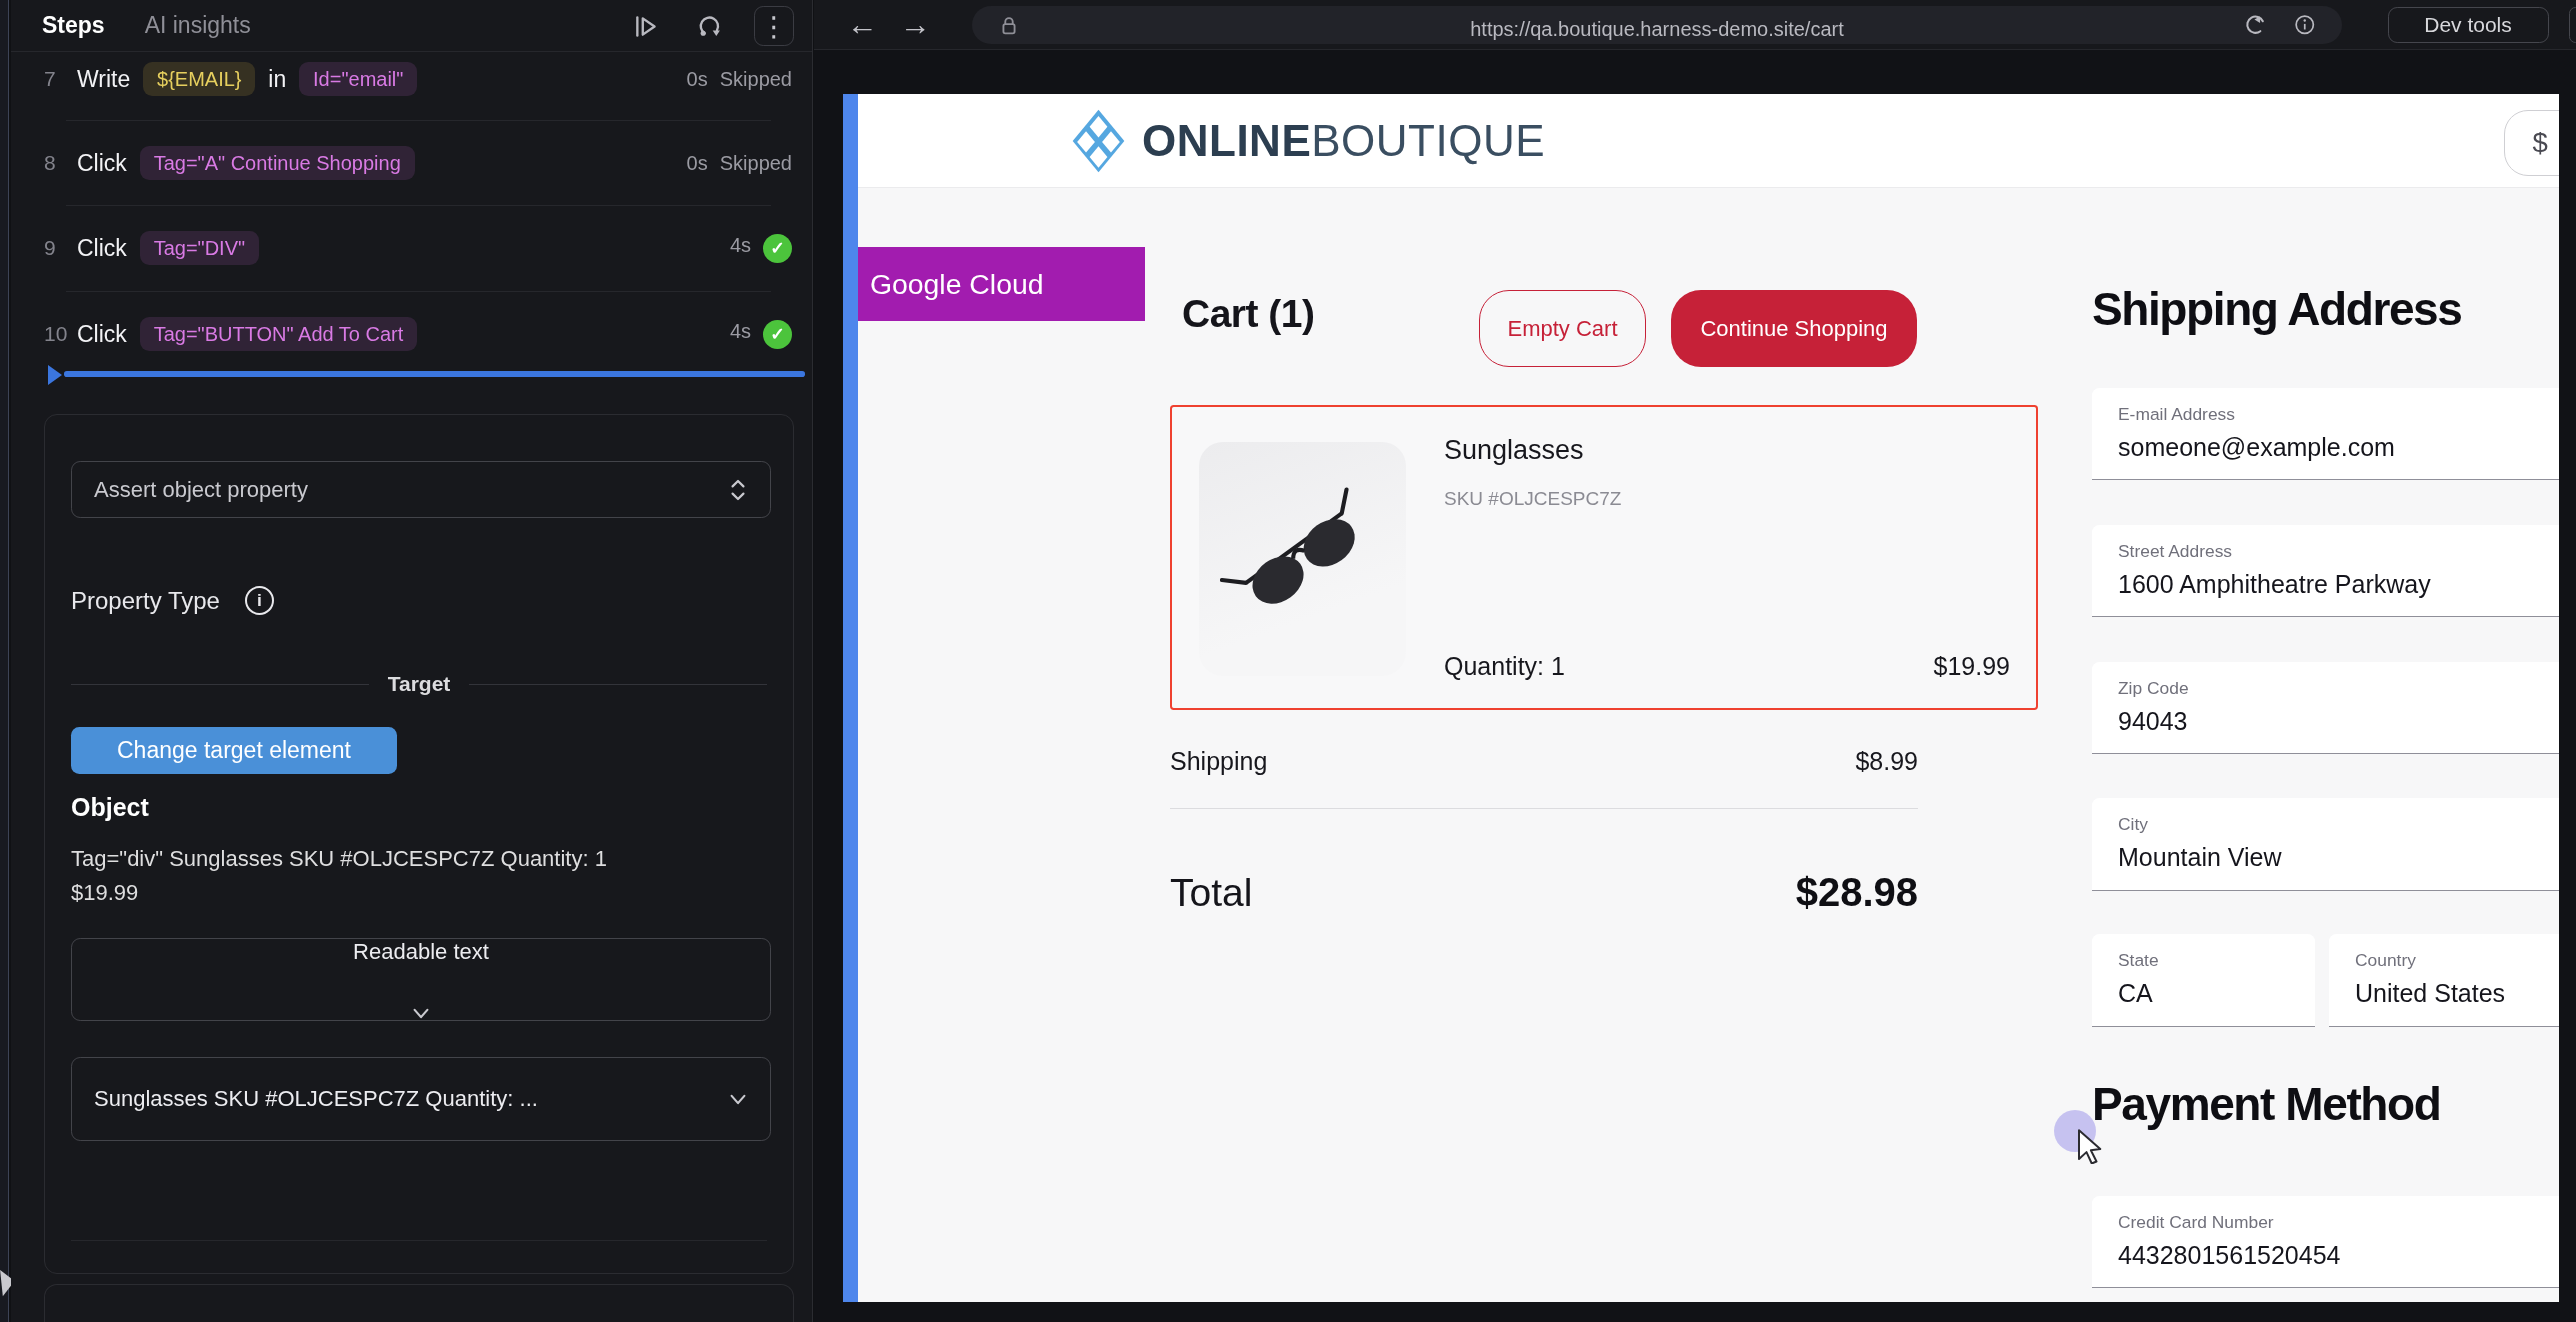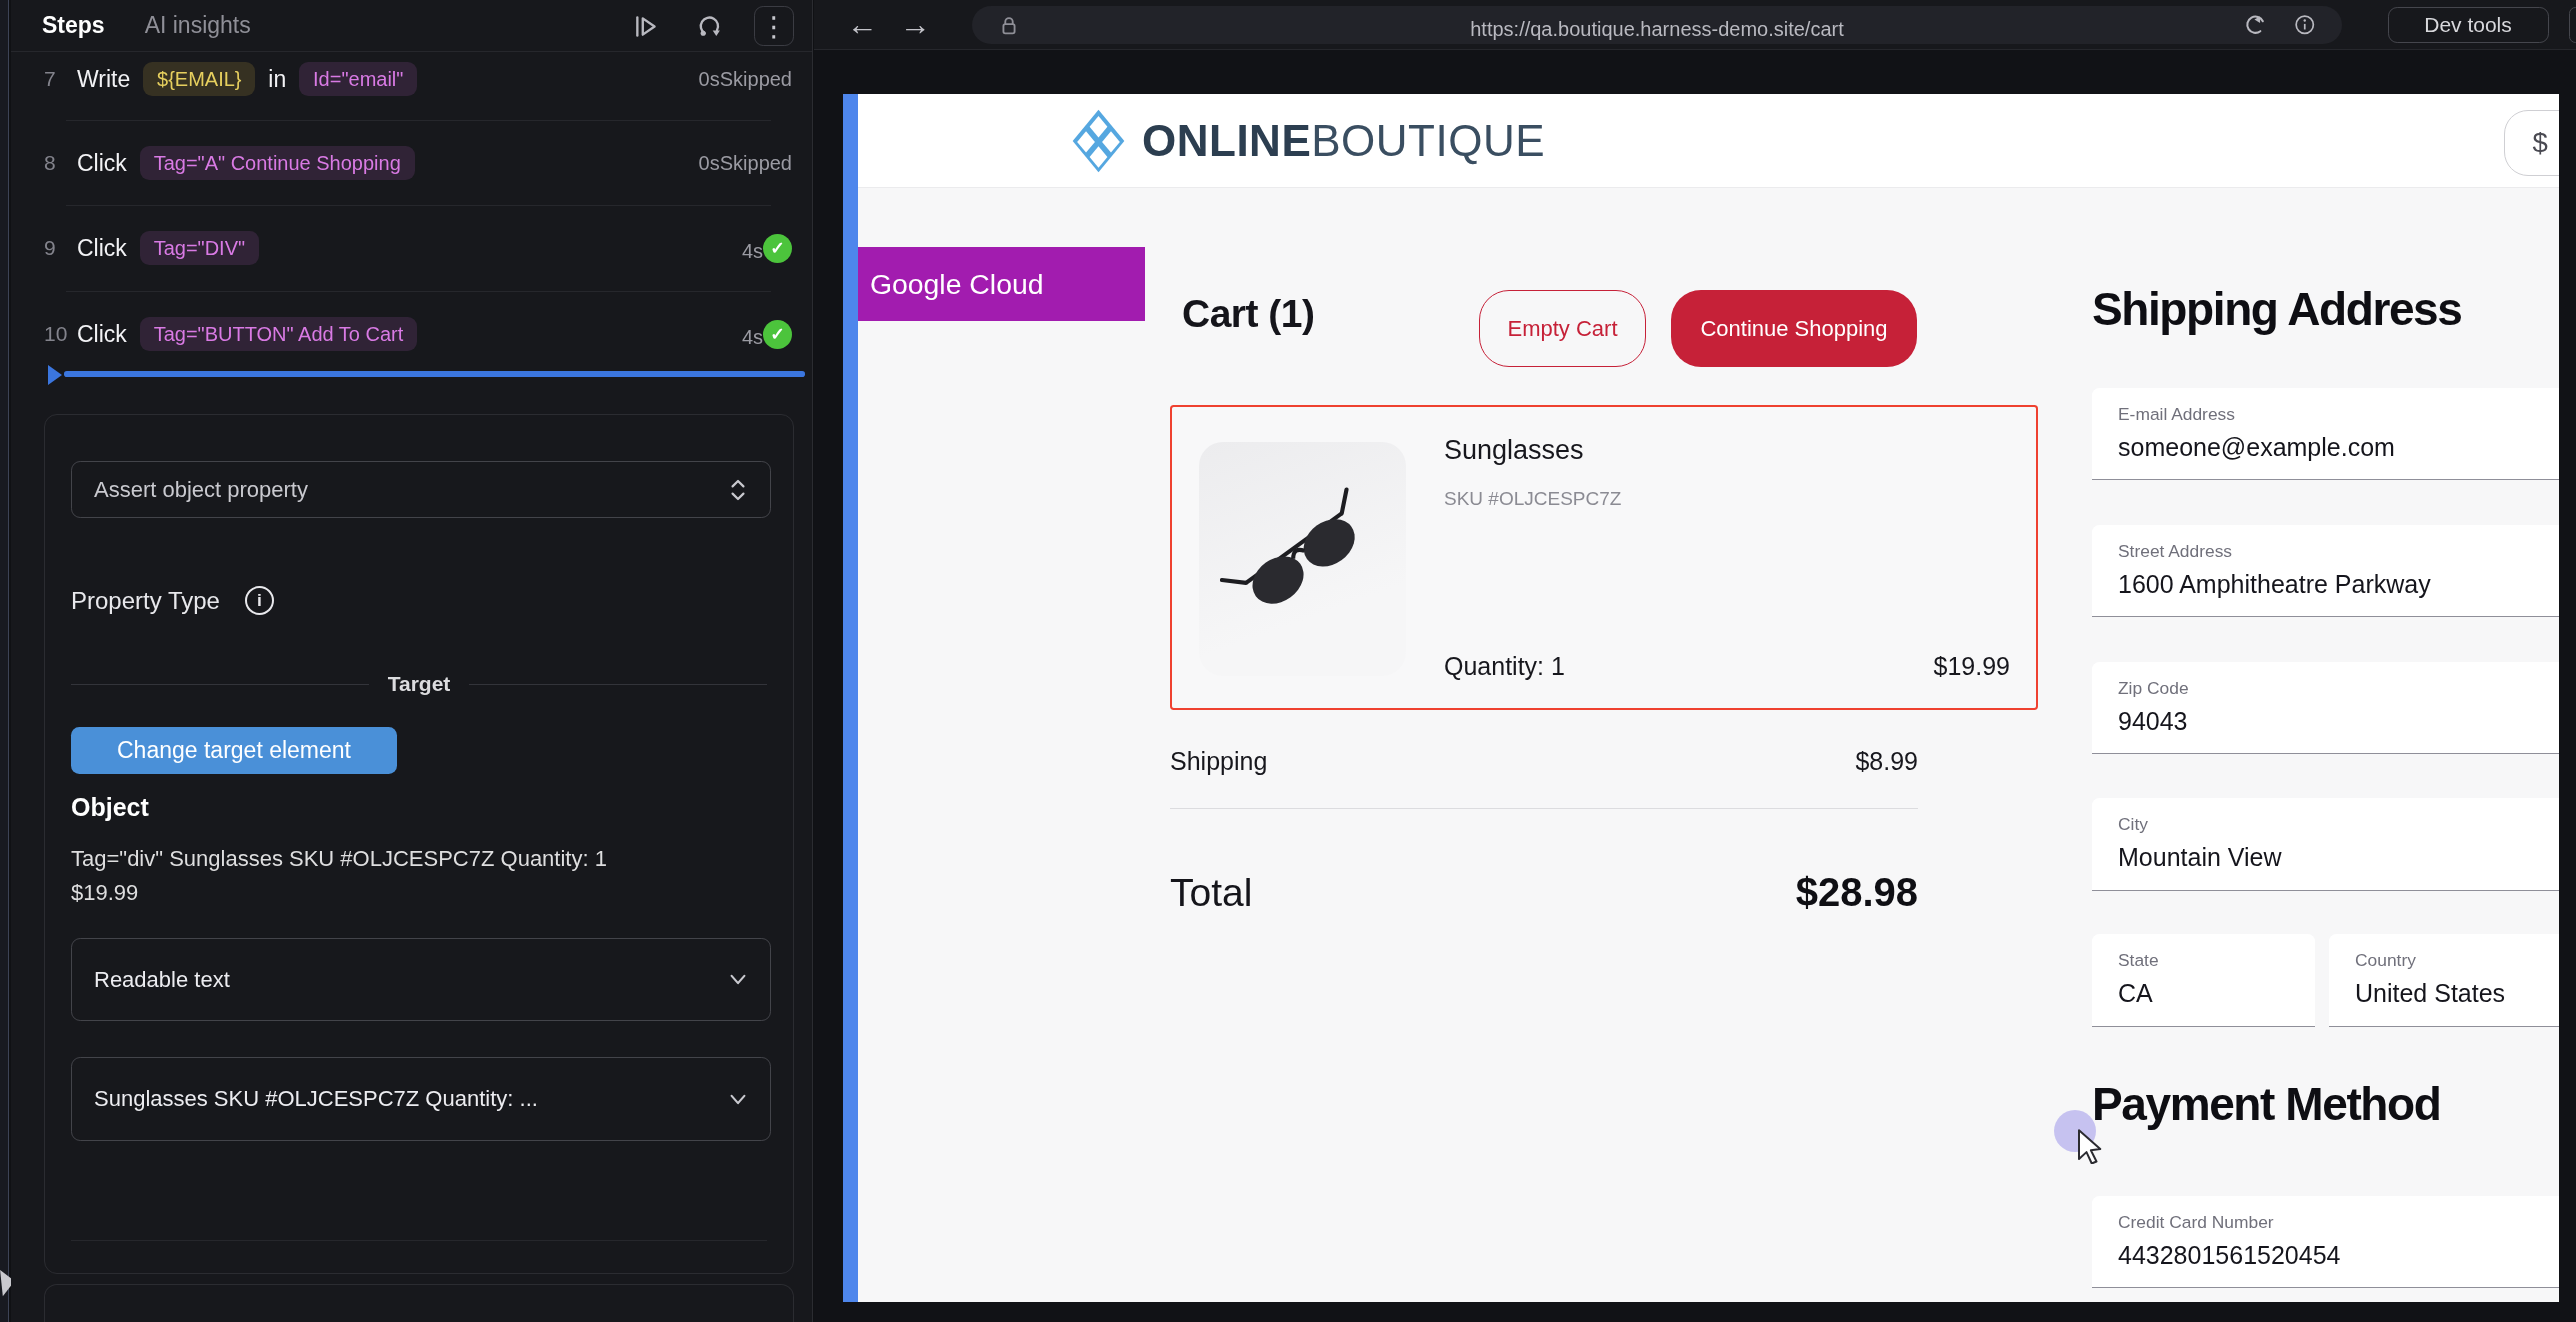--- a/index.html
+++ b/index.html
@@ -20,36 +20,36 @@
   .hdr-icons{position:absolute;right:18.3px;top:0;height:52px;display:flex;align-items:center;gap:24px;}
   .icon-btn{display:flex;align-items:center;justify-content:center;width:40px;height:40px;color:#b9b9c0;}
   .kebab-box{border:0.9px solid #3b3c43;border-radius:9.2px;font-size:27.5px;color:#c6c6cc;}
 
   .step-row{position:absolute;left:33px;right:20px;height:84px;display:flex;align-items:center;}
   .step-num{width:33px;color:#83838c;font-size:21px;flex:none;}
   .step-text{display:flex;align-items:center;gap:13px;font-size:23px;color:#f2f2f5;white-space:nowrap;}
   .badge{font-size:20px;padding:5.5px 13.8px;border-radius:9.2px;white-space:nowrap;}
   .badge-var{background:#363122;color:#e6cf5e;}
   .badge-sel{background:#302336;color:#d97ae4;}
-  .step-status{margin-left:auto;display:flex;align-items:flex-end;color:#9b9ba3;font-size:20px;}
+  .step-status{margin-left:auto;display:flex;align-items:flex-start;gap:12px;color:#9b9ba3;font-size:20px;}
   .check{width:29px;height:29px;border-radius:50%;background:#4cc43c;color:#fff;font-size:17.4px;font-weight:700;
     display:flex;align-items:center;justify-content:center;}
   .row-div{position:absolute;left:55px;right:41px;height:0.9px;background:#26272c;}
 
   .progress-tri{position:absolute;left:37px;top:365px;width:0;height:0;
     border-left:14.7px solid #3b76df;border-top:10px solid transparent;border-bottom:10px solid transparent;}
   .progress-bar{position:absolute;left:53px;top:371px;width:741px;height:5.5px;background:#3b76df;border-radius:2.8px;}
 
   
   .assert-card{position:absolute;left:33px;top:414px;width:750px;height:860px;border:0.9px solid #2b2c31;border-radius:13px;}
   .sel{position:absolute;left:26px;border:0.9px solid #43444a;border-radius:9.2px;display:flex;align-items:center;
     padding:0 22px;color:#c9c9cf;font-size:22px;width:700px;}
   .sel .grow{flex:1;overflow:hidden;white-space:nowrap;}
   .sel-1{top:46px;height:57px;}
-  .sel-2{top:523px;height:83px;color:#ececf0;}
+  .sel-2{top:523px;height:83px;color:#ececf0;flex-direction:column;}
   .sel-3{top:642px;height:84px;color:#ececf0;}
   .ptype{position:absolute;left:26px;top:583px;display:flex;align-items:center;gap:25px;font-size:24px;color:#e8e8ec;}
   .ptype{top:171px;}
   .info-circ{width:29px;height:29px;border:2.3px solid #e8e8ec;border-radius:50%;display:flex;align-items:center;
     justify-content:center;font-size:17.4px;font-weight:700;color:#e8e8ec;}
   .target-row{position:absolute;left:26px;right:26px;top:257px;display:flex;align-items:center;gap:18.3px;}
   .target-row .line{flex:1;height:0.9px;background:#33343a;}
   .target-row .lbl{font-size:21px;color:#dcdcdf;font-weight:700;}
   .blue-btn{position:absolute;left:26px;top:312px;width:326px;height:47px;background:#4a90d8;border-radius:8.3px;
     color:#fff;font-size:23px;display:flex;align-items:center;justify-content:center;}

